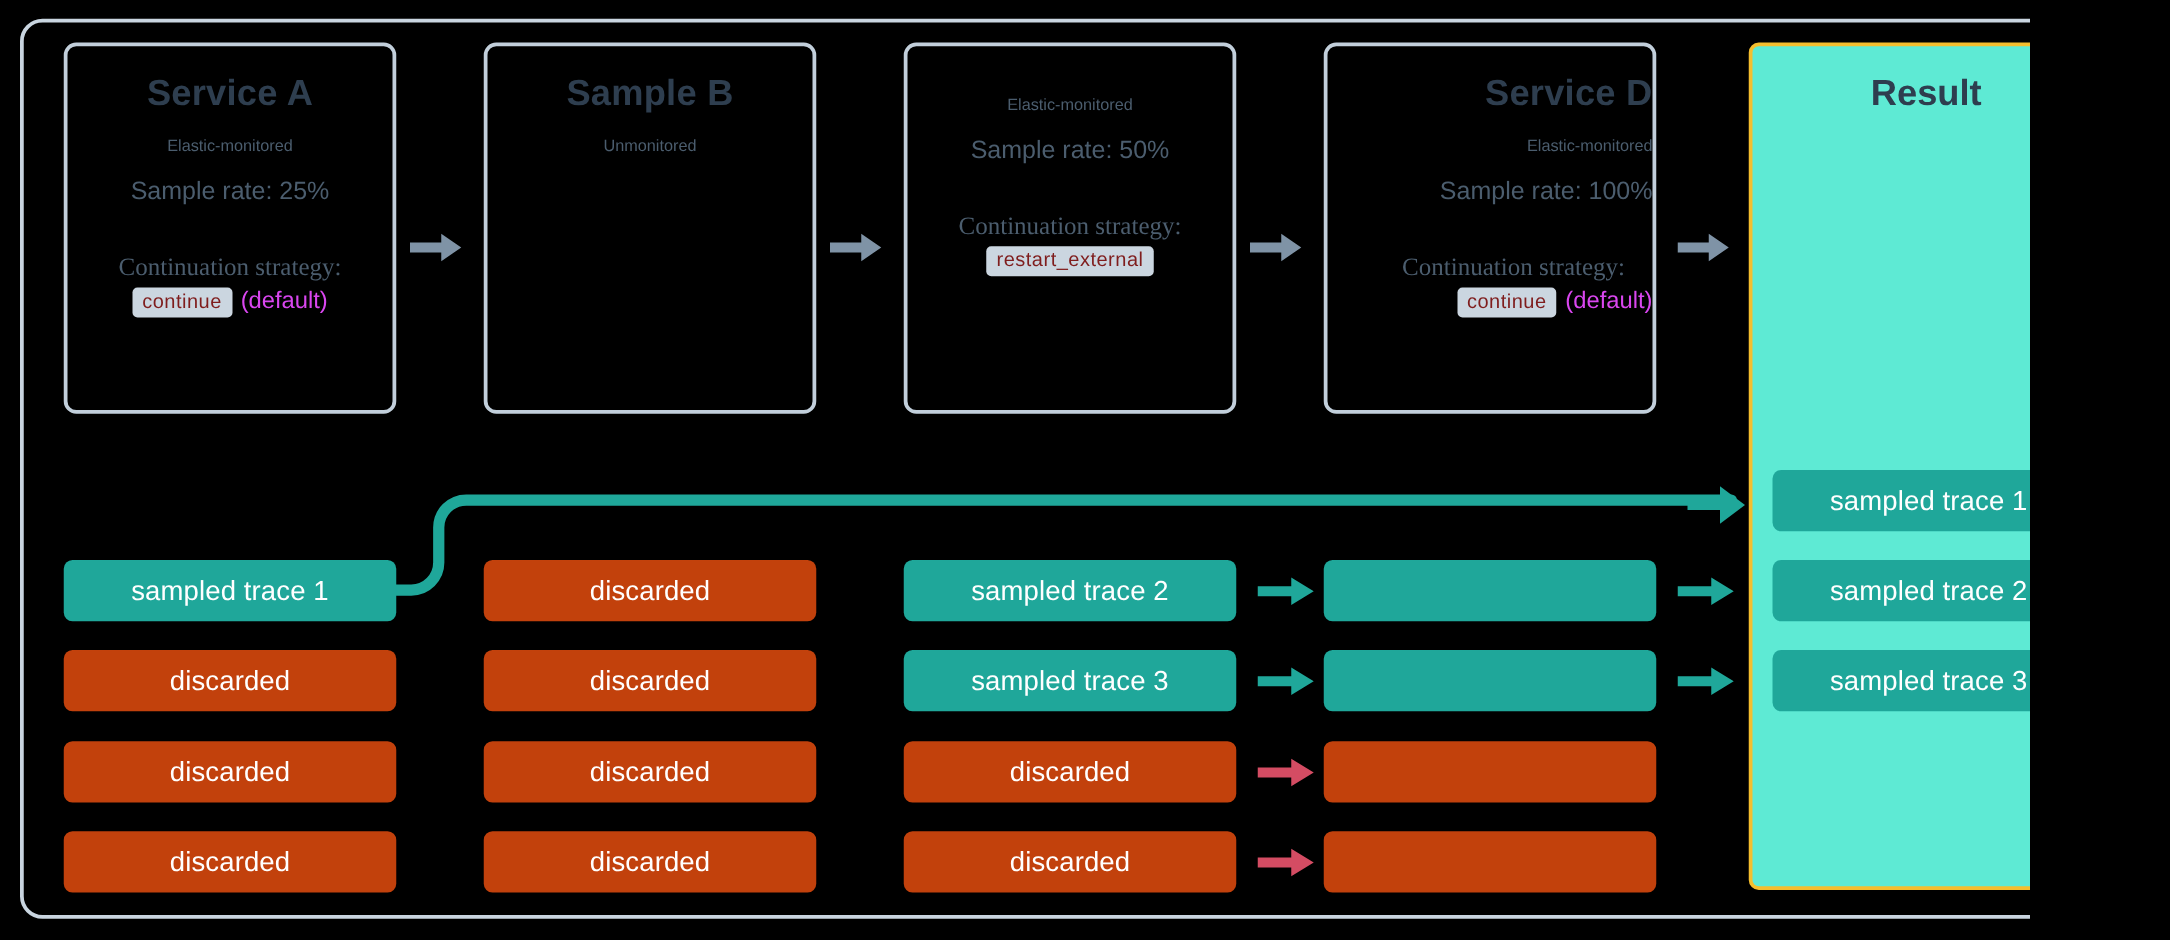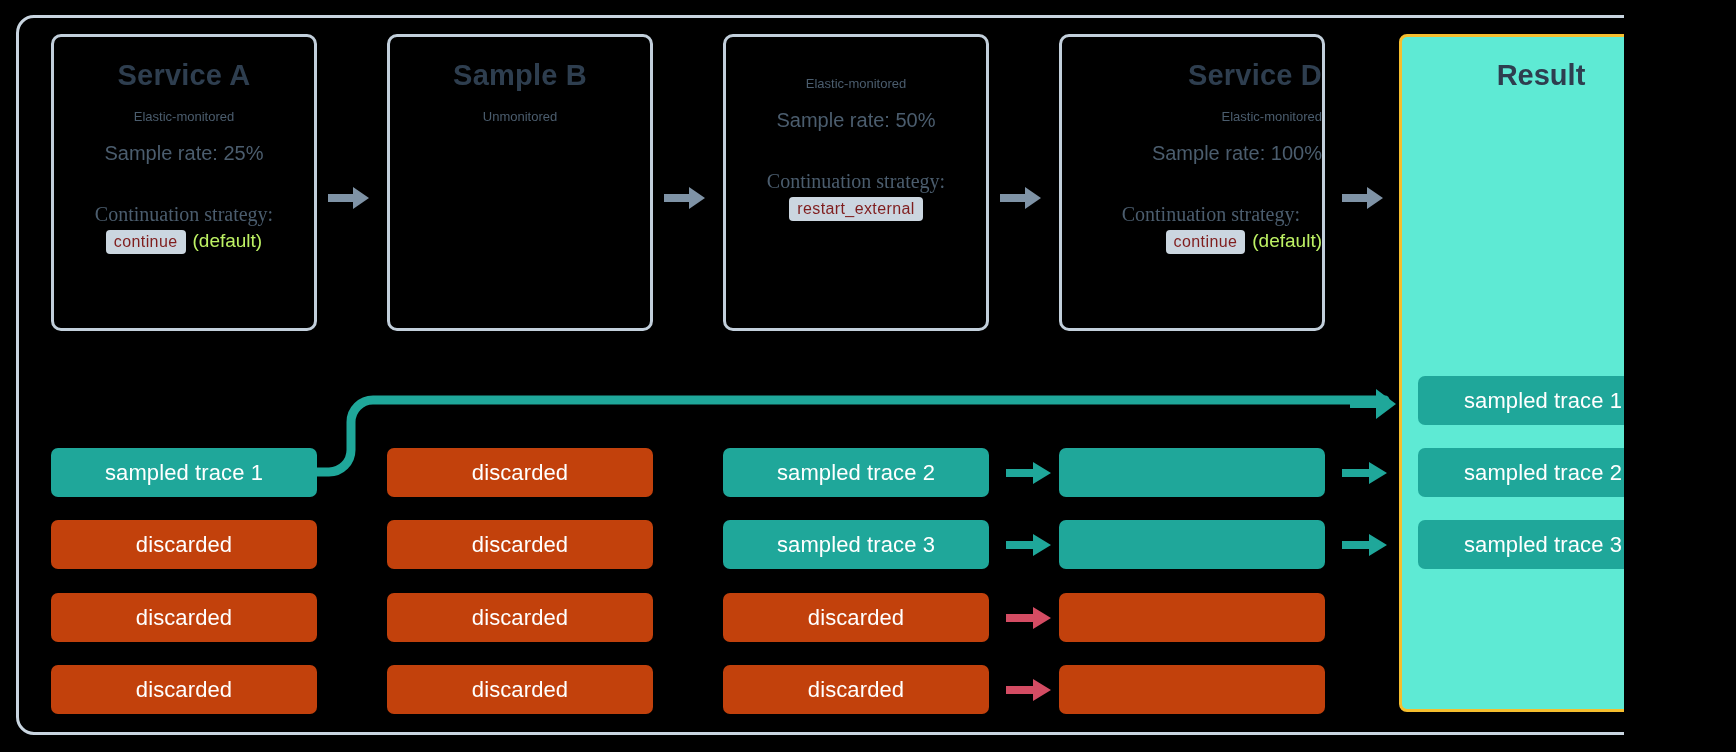--- a/index.html
+++ b/index.html
@@ -75,21 +75,21 @@
   code.kbd {
     font-family: Liberation Sans, sans-serif;
     background: #CBD6E0;
     color: #7f1d1d;
     border-radius: 4px;
     padding: 3px 8px 4px 8px;
     font-size: 16px;
     letter-spacing: .4px;
   }
   .default-note {
-    color: #bef264;
+    color: #d946ef;
     font-size: 19px;
     margin-left: 7px;
   }
   
   #result-box {
     position: absolute;
     left: 1399px;
     top: 34px;
     width: 284px;
     height: 678px;

